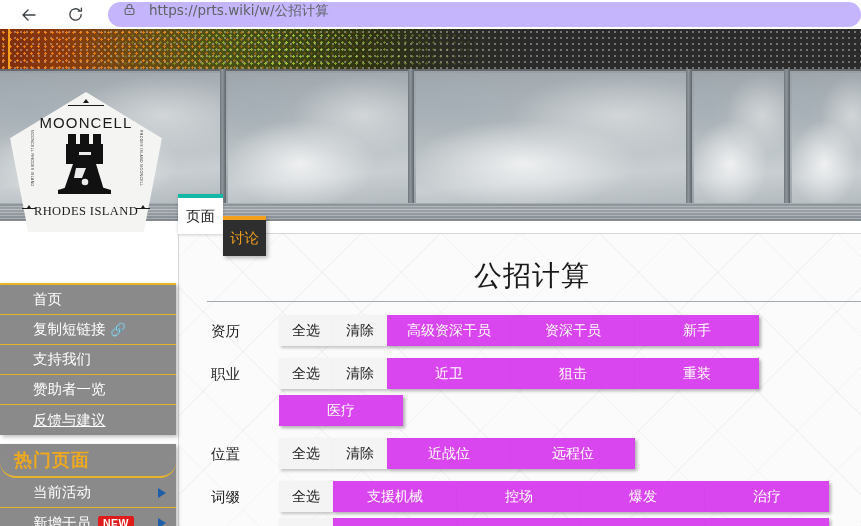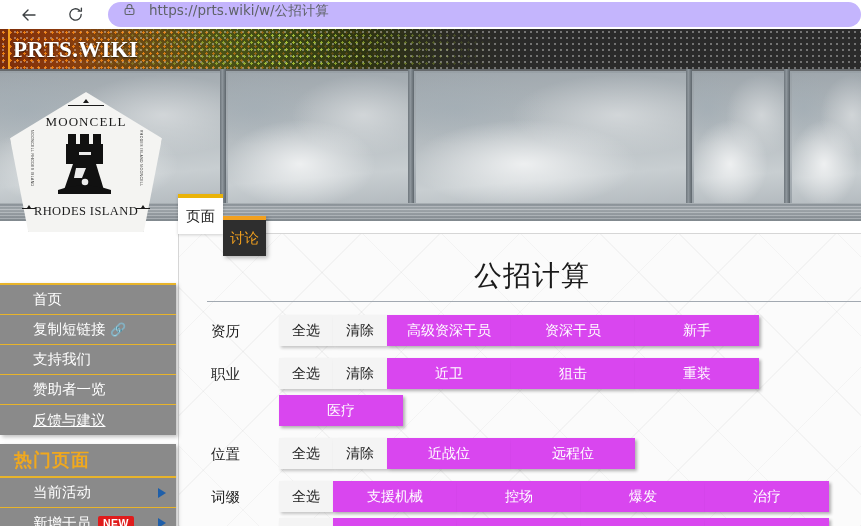--- a/index.html
+++ b/index.html
@@ -134,22 +134,22 @@
   }
   .logo-shape {
     position: absolute; inset: 0;
     background: #f4f4f2;
     clip-path: polygon(50% 0%, 100% 33%, 88% 100%, 12% 100%, 0% 33%);
     box-shadow: 0 3px 8px rgba(0,0,0,0.35);
   }
   .logo-mooncell {
     position: absolute; top: 22px; left: 0; width: 100%;
     text-align: center;
-    font-family: Liberation Serif, serif;
-    font-size: 13px; letter-spacing: 1.1px; color: #1b1b1b;
+    font-family: Liberation Sans, sans-serif;
+    font-size: 15px; letter-spacing: 1.1px; color: #1b1b1b;
   }
   .logo-rhodes {
     position: absolute; top: 112px; left: 0; width: 100%;
     text-align: center;
     font-family: "Liberation Serif", "DejaVu Serif", serif;
     font-size: 12.5px; letter-spacing: 0.4px; color: #1b1b1b;
   }
   .logo-tower { position: absolute; left: 36px; top: 36px; }
   .logo-side-text {
     position: absolute; top: 38px;
@@ -203,20 +203,21 @@
     position: relative;
   }
   .side-item:last-child { border-bottom: none; text-decoration: underline; }
   .side-item .label { flex: 0 0 auto; }
   .side-section-title {
     height: 34px; display: flex; align-items: center;
     padding-left: 14px;
     color: #f0a81e; font-size: 18px; font-weight: bold;
     border-bottom: 2px solid #e8b42a;
     letter-spacing: 1px;
+    border-radius: 16px;
   }
   .link-emoji { margin-left: 5px; font-size: 13px; color: #f0a81e; }
   .chev {
     position: absolute; right: 10px; top: 50%; transform: translateY(-50%);
     width: 0; height: 0;
     border-top: 5px solid transparent; border-bottom: 5px solid transparent;
     border-left: 8px solid #1f5fa9;
   }
   .new-badge {
     margin-left: 7px;
@@ -322,21 +323,20 @@
         <path d="M5.4 7V5.2a2.6 2.6 0 0 1 5.2 0V7"></path>
         <circle cx="8" cy="10.1" r="0.85" fill="#5f6368" stroke="none"></circle>
       </svg>
     </span>
     <span class="url-text">https://prts.wiki/w/公招计算</span>
   </div>
 </div>
 
 <div class="site-header">
   <div class="header-left-edge"></div>
-  <div class="site-title">PRTS.WIKI</div>
 </div>
 
 <div class="banner">
   <div class="banner-topline"></div>
   <div class="pane" style="left:-10px;width:230px;"></div>
   <div class="pane" style="left:228px;width:180px;"></div>
   <div class="pane" style="left:416px;width:270px;"></div>
   <div class="pane" style="left:694px;width:90px;"></div>
   <div class="pane" style="left:792px;width:80px;"></div>
   <div class="mullion" style="left:220px;"></div>
@@ -369,21 +369,21 @@
         <circle cx="39" cy="54" r="3.3"></circle>
       </g>
     </svg>
   </div>
   <div class="logo-tick tick-tl"></div>
   <div class="logo-tick tick-tr"></div>
   <div class="logo-rhodes">RHODES ISLAND</div>
 </div>
 
 <div style="position:absolute;left:178px;top:194px;display:flex;z-index:7;">
-  <div style="width:45px;height:40px;background:#ffffff;border-top:4px solid #eab308;display:flex;align-items:center;justify-content:center;font-size:14.5px;color:#1a1a1a;box-shadow:0 1px 3px rgba(0,0,0,0.18);">
+  <div style="width:45px;height:40px;background:#ffffff;border-top:4px solid #14b8a6;display:flex;align-items:center;justify-content:center;font-size:14.5px;color:#1a1a1a;box-shadow:0 1px 3px rgba(0,0,0,0.18);">
     <span>页面</span>
   </div>
   <div style="width:43px;height:40px;background:#2e2e2e;border-top:4px solid #f2a01e;display:flex;align-items:center;justify-content:center;font-size:14.5px;color:#f2a01e;box-shadow:2px 2px 4px rgba(0,0,0,0.28);margin-top:22px;">
     <span>讨论</span>
   </div>
 </div>
 
 <div class="sidebar">
 
   <div class="side-panel">

